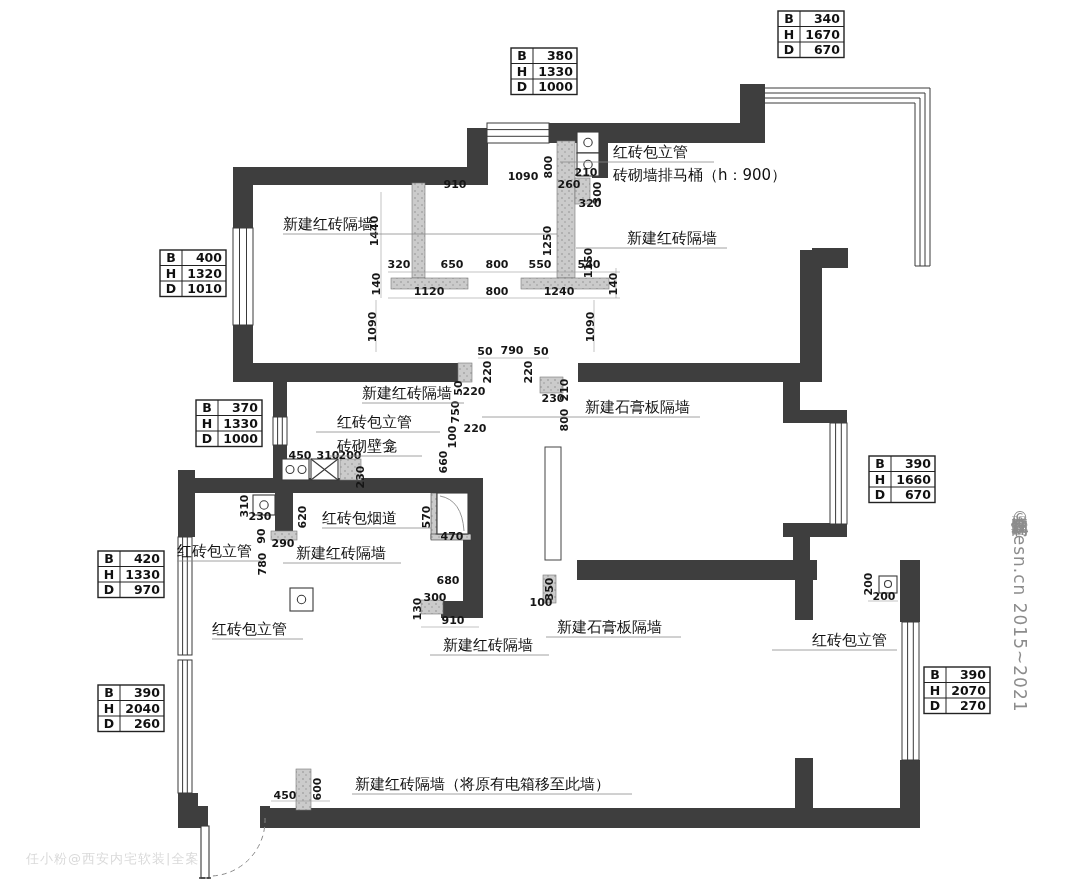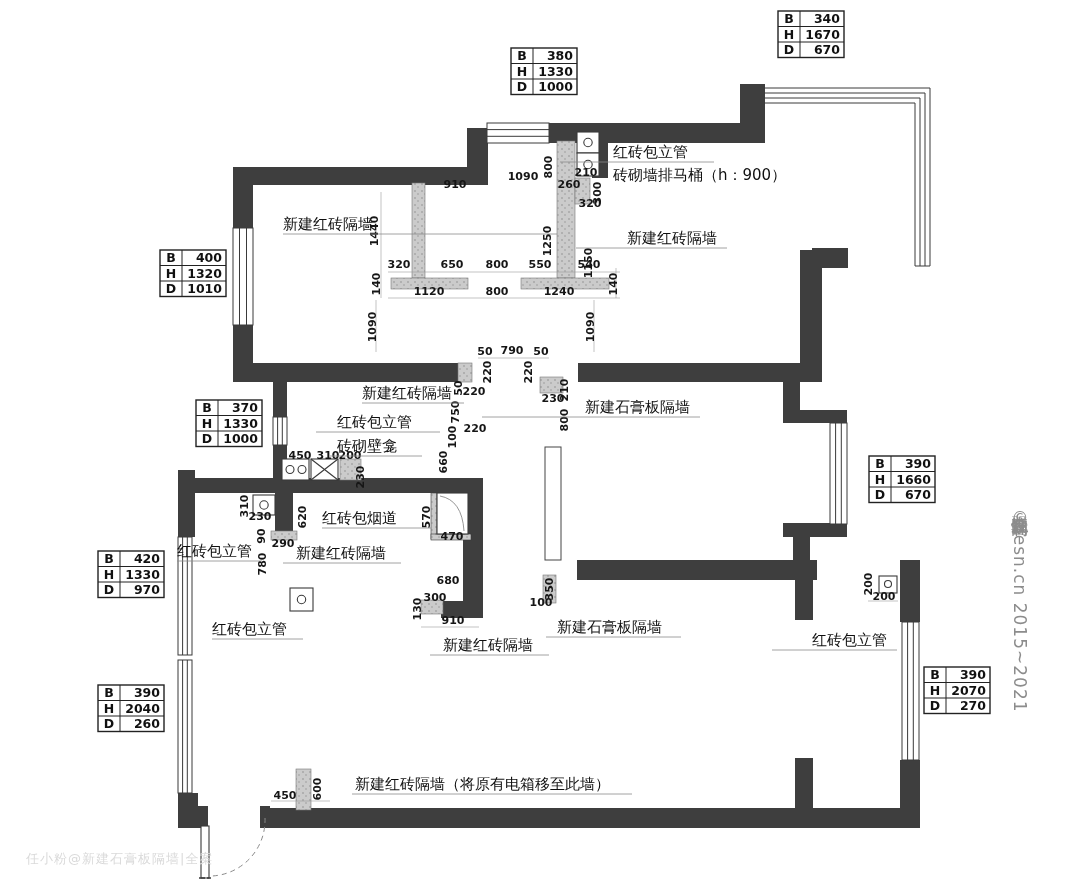--- a/index.html
+++ b/index.html
@@ -374,14 +374,14 @@
           <text class="tbl-v" x="62" y="12">390</text>
           <text class="tbl-k" x="11" y="27.5">H</text>
           <text class="tbl-v" x="62" y="27.5">2070</text>
           <text class="tbl-k" x="11" y="43">D</text>
           <text class="tbl-v" x="62" y="43">270</text>
         </g>
       </g>
 </svg>
 
 <div class="wm-right">翼森设计制圖©iesn.cn 2015~2021</div>
-<div class="wm-bl">任小粉@新建石膏板隔墙|全案</div>
+<div class="wm-bl">任小粉@西安内宅软装|全案</div>
 </div>
 
 </body></html>

